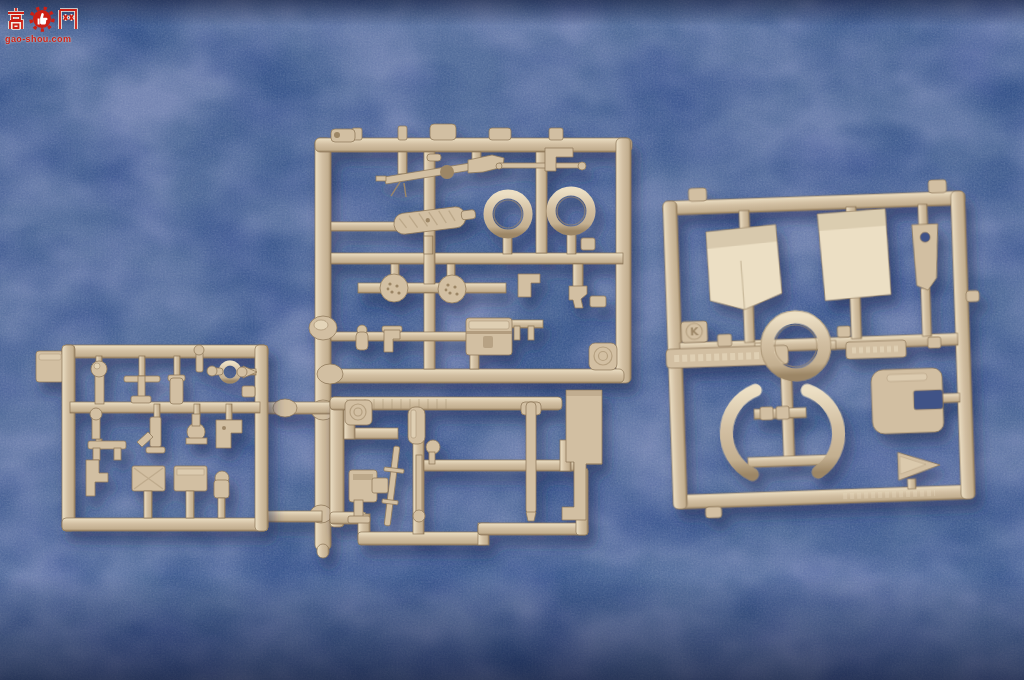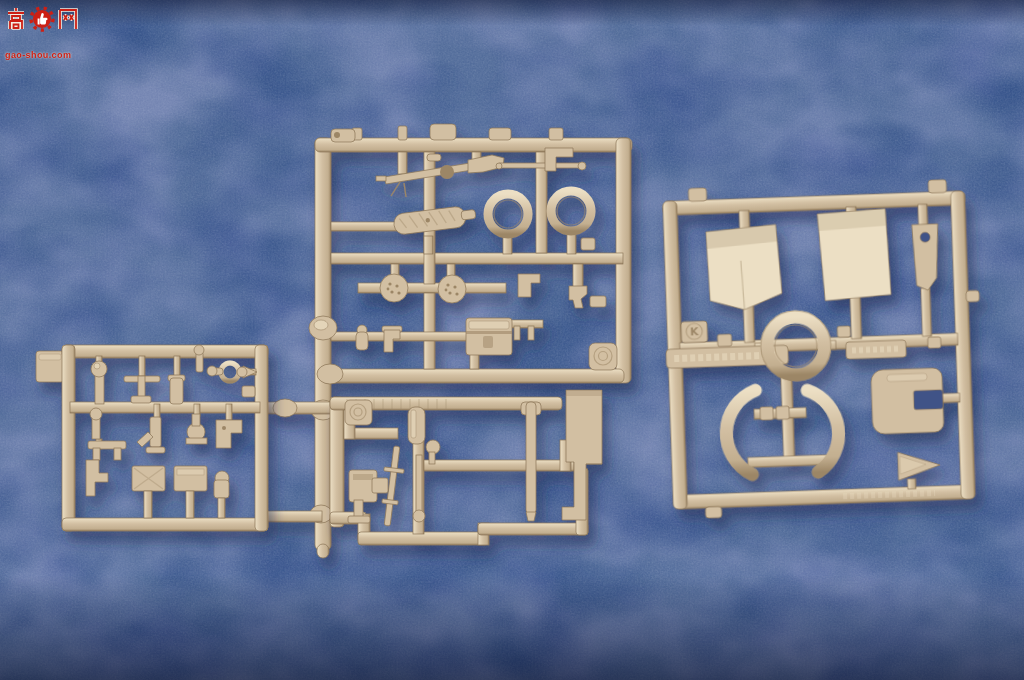--- a/index.html
+++ b/index.html
@@ -26,21 +26,21 @@
   stop.g1{stop-color:var(--sprue-hi,#ecdfc4);}
   stop.g2{stop-color:var(--sprue-base,#d2bfa2);}
   stop.g3{stop-color:var(--sprue-mid,#c3af90);}
   stop.g4{stop-color:var(--sprue-shade,#9c8666);}
   feDropShadow{flood-color:var(--shadow,#1d2950);}
 
   
   .wm{position:absolute;top:6px;left:5px;z-index:5;}
   .wm-logo{display:flex;align-items:center;gap:1px;height:26px;}
   .wm-site{
-    margin-top:18px;font-size:9px;font-weight:bold;letter-spacing:.4px;
+    margin-top:2px;font-size:9px;font-weight:bold;letter-spacing:.4px;
     color:var(--watermark-red,#cc1f14);
     text-shadow:0 0 2px var(--watermark-outline,#f5efe4);
     font-family:"Liberation Sans",sans-serif;
   }
   .wm svg{display:block;}
   .wm .char{stroke:var(--watermark-red,#cc1f14);}
   .wm .char-out{stroke:var(--watermark-outline,#f5efe4);}
 </style>
 </head>
 <body>

